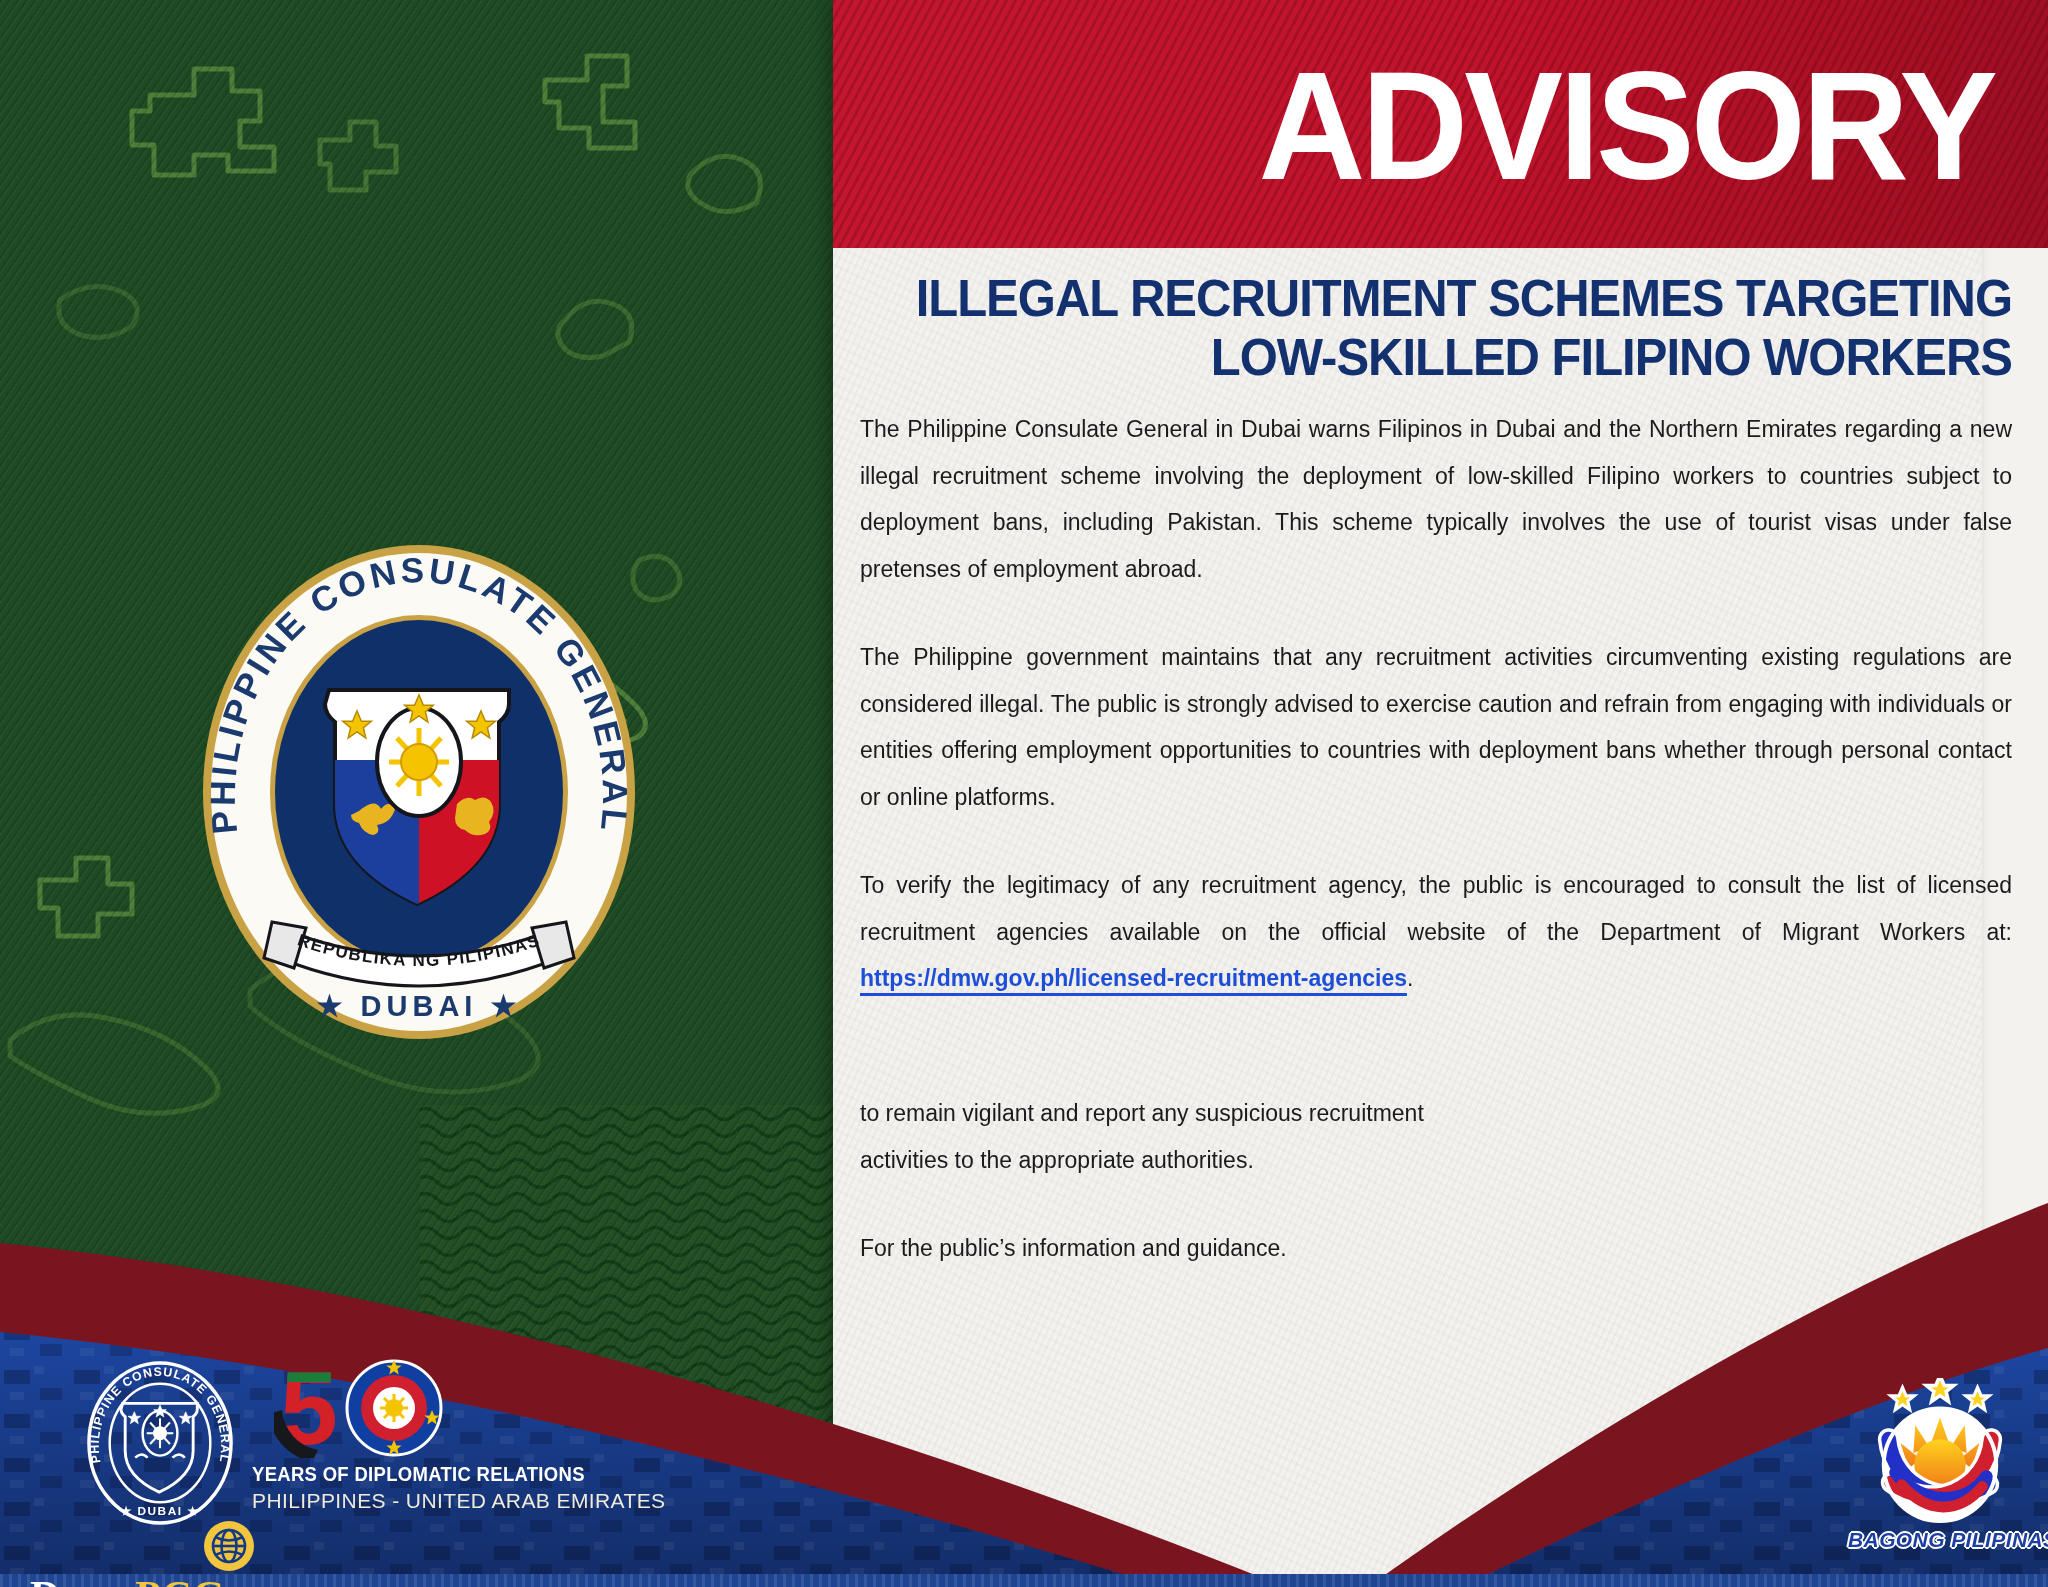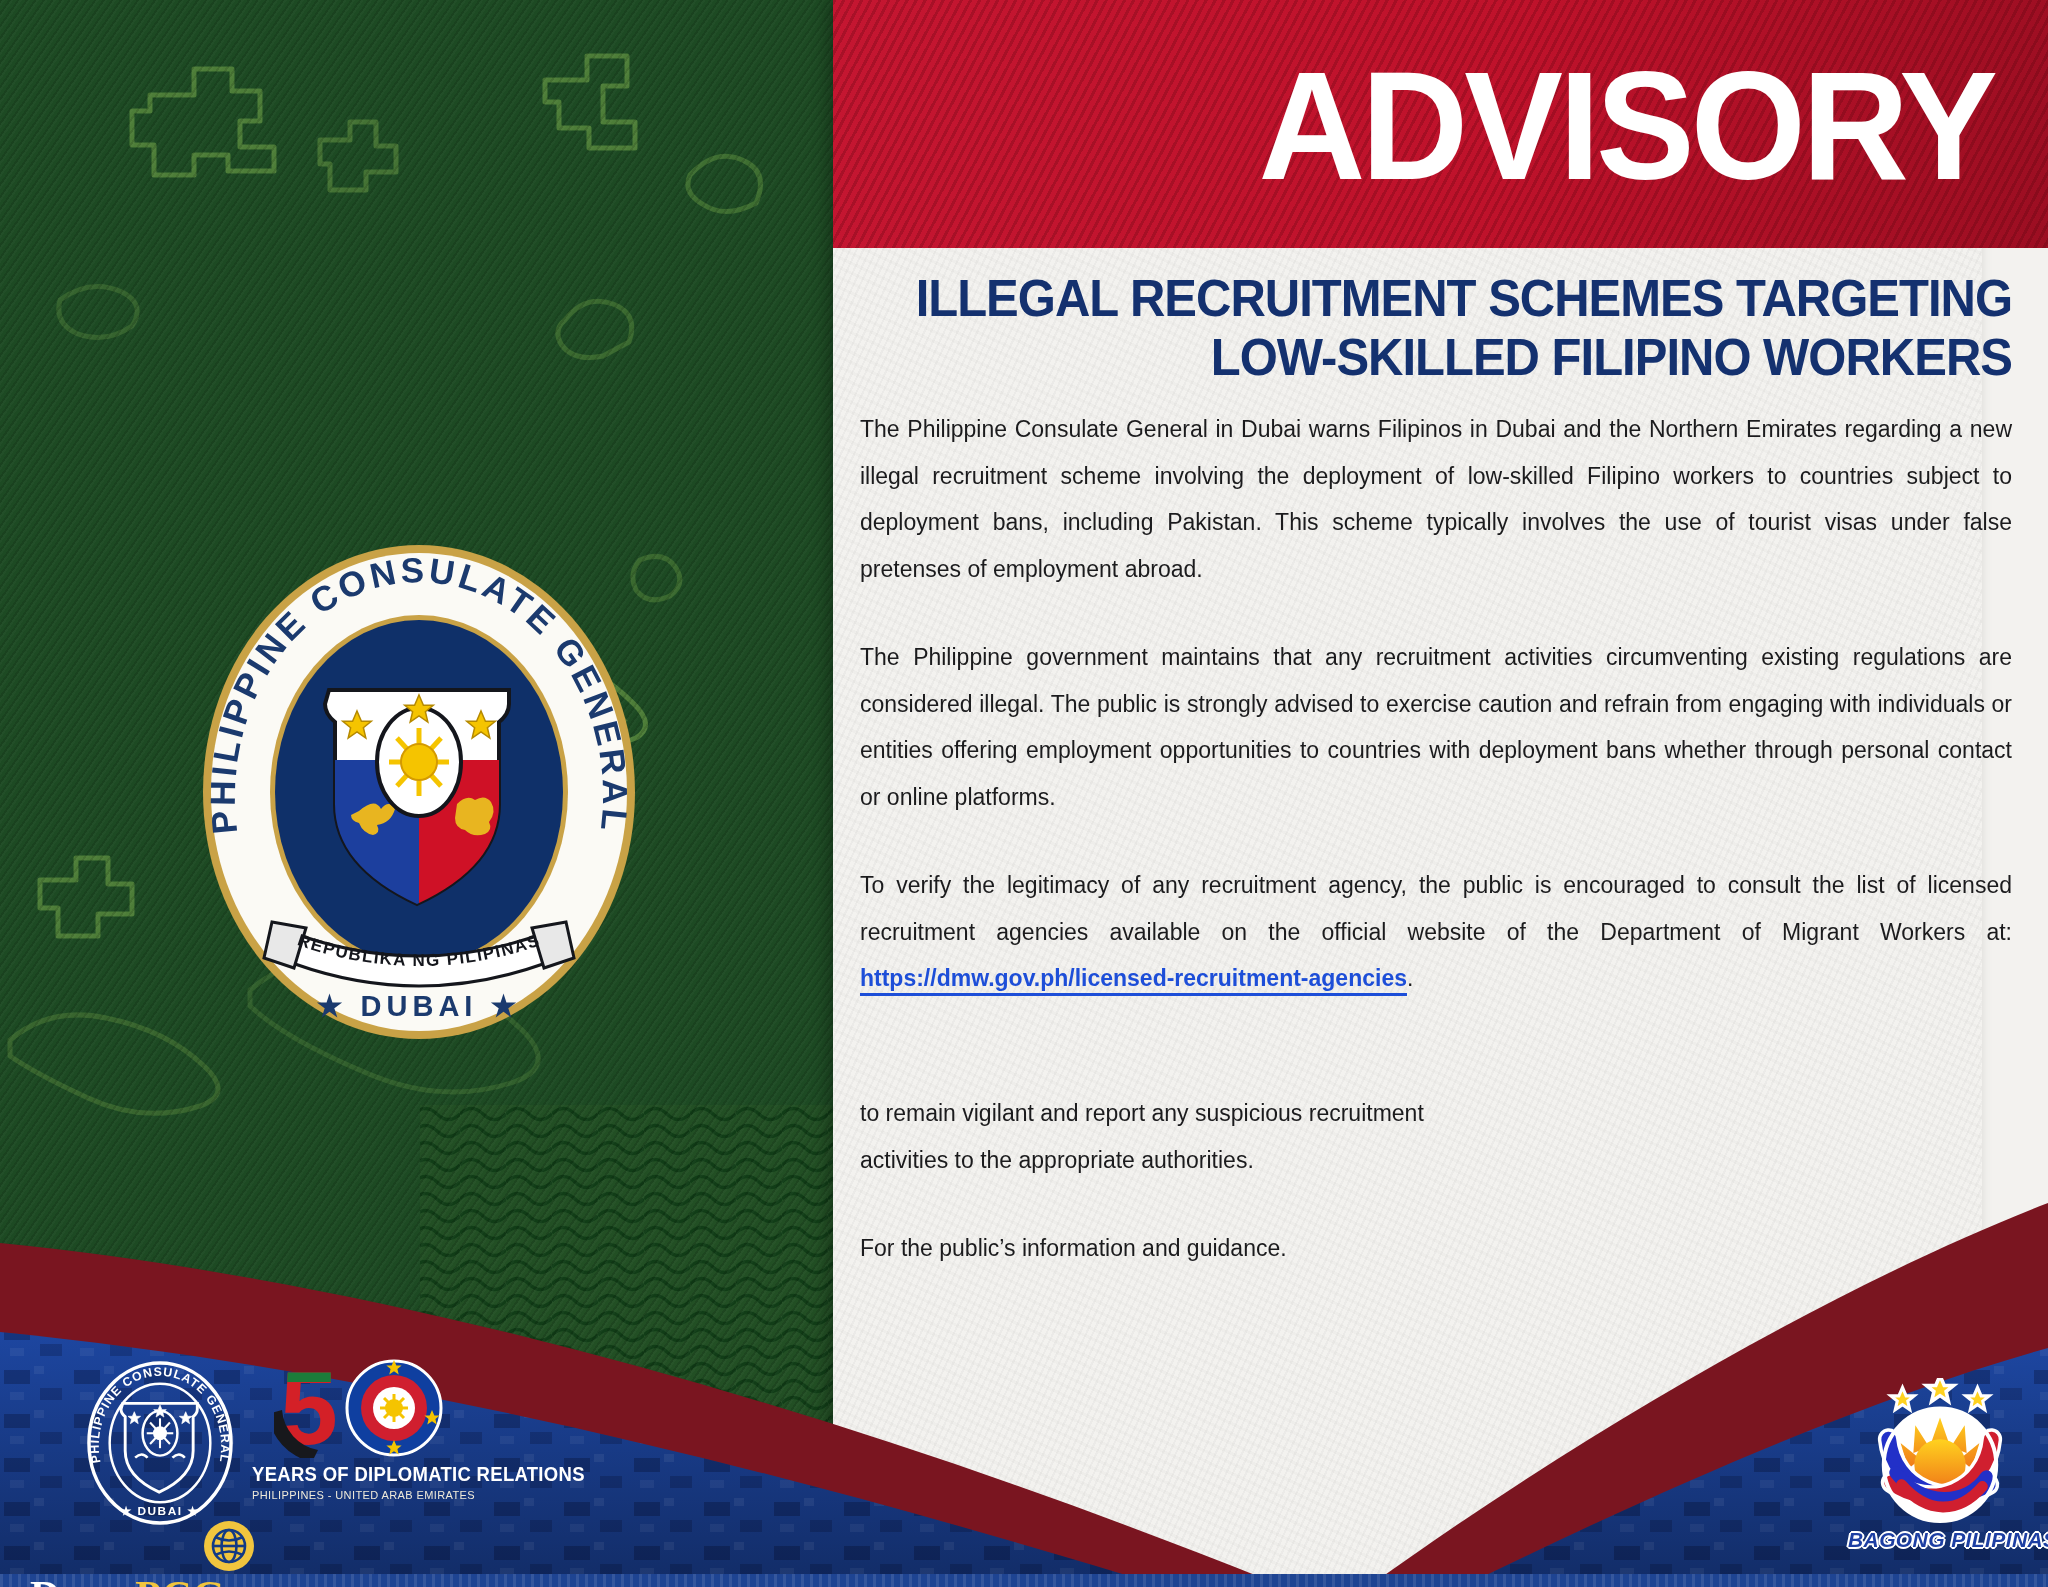--- a/index.html
+++ b/index.html
@@ -47,21 +47,21 @@
   
   .bottom-strip{left:0;top:1574px;width:2048px;height:13px;background:#1e4492;
      background-image:repeating-linear-gradient(90deg,rgba(255,255,255,.10) 0 3px,transparent 3px 9px);}
 
   
   .mini-seal{left:86px;top:1360px;width:148px;height:166px;}
   .anniv{left:252px;top:1352px;width:215px;text-align:center;color:#fff;}
   .anniv .logo50{width:172px;height:106px;margin:0 auto;display:block;}
   .anniv .l1{font-size:18.5px;font-weight:bold;letter-spacing:.3px;margin-top:6px;white-space:nowrap;
      transform:scaleY(1.05);}
-  .anniv .l2{font-size:11px;color:#efead9;letter-spacing:.4px;margin-top:3px;white-space:nowrap;}
+  .anniv .l2{font-size:21px;color:#efead9;letter-spacing:.4px;margin-top:3px;white-space:nowrap;}
 
   .social-row{left:18px;top:1520px;height:60px;display:flex;align-items:center;color:#f1c53e;
      font-family:"Liberation Serif",serif;font-variant-caps:small-caps;font-weight:600;
      font-size:42px;white-space:nowrap;flex-direction:column;}
   .social-row .ico{width:52px;height:52px;flex:0 0 auto;}
   .social-row .t-white{color:#ffffff;}
   .social-row .txt{margin:0 14px 0 12px;letter-spacing:.5px;}
   .social-row .txt2{margin:0 16px 0 12px;letter-spacing:.5px;}
   .social-row .ico.sm{width:48px;height:48px;margin-right:9px;}
 

